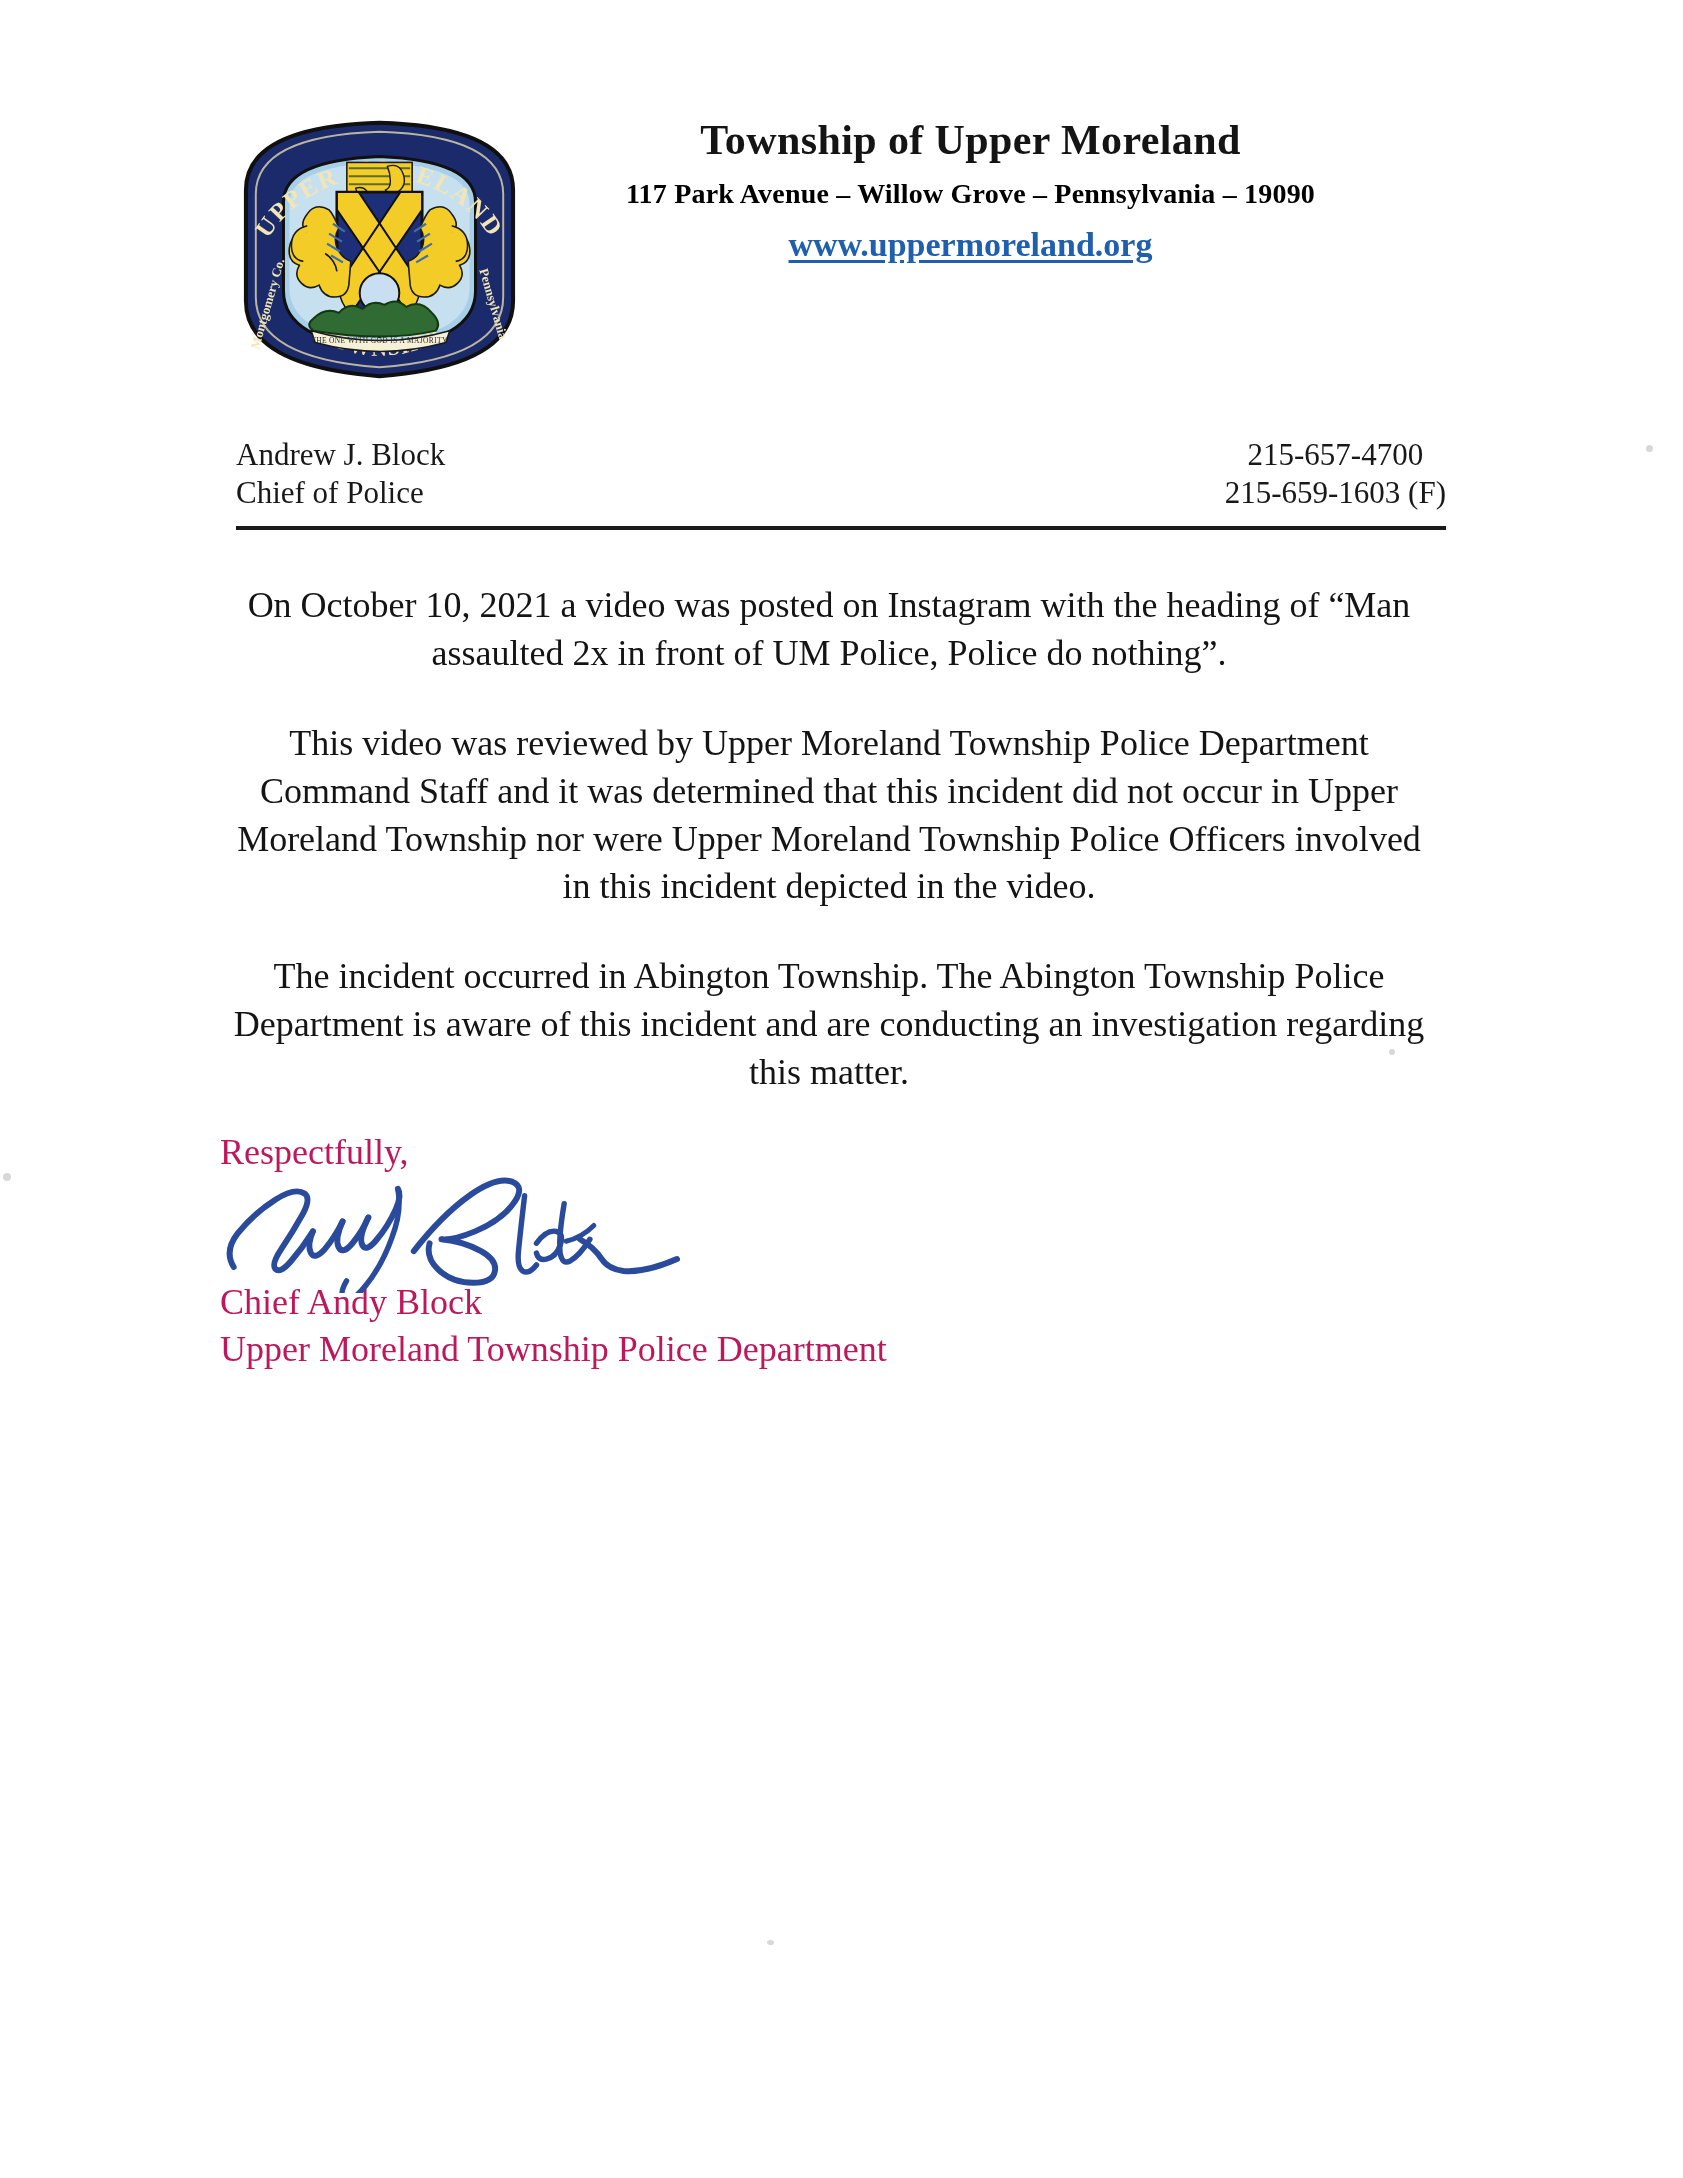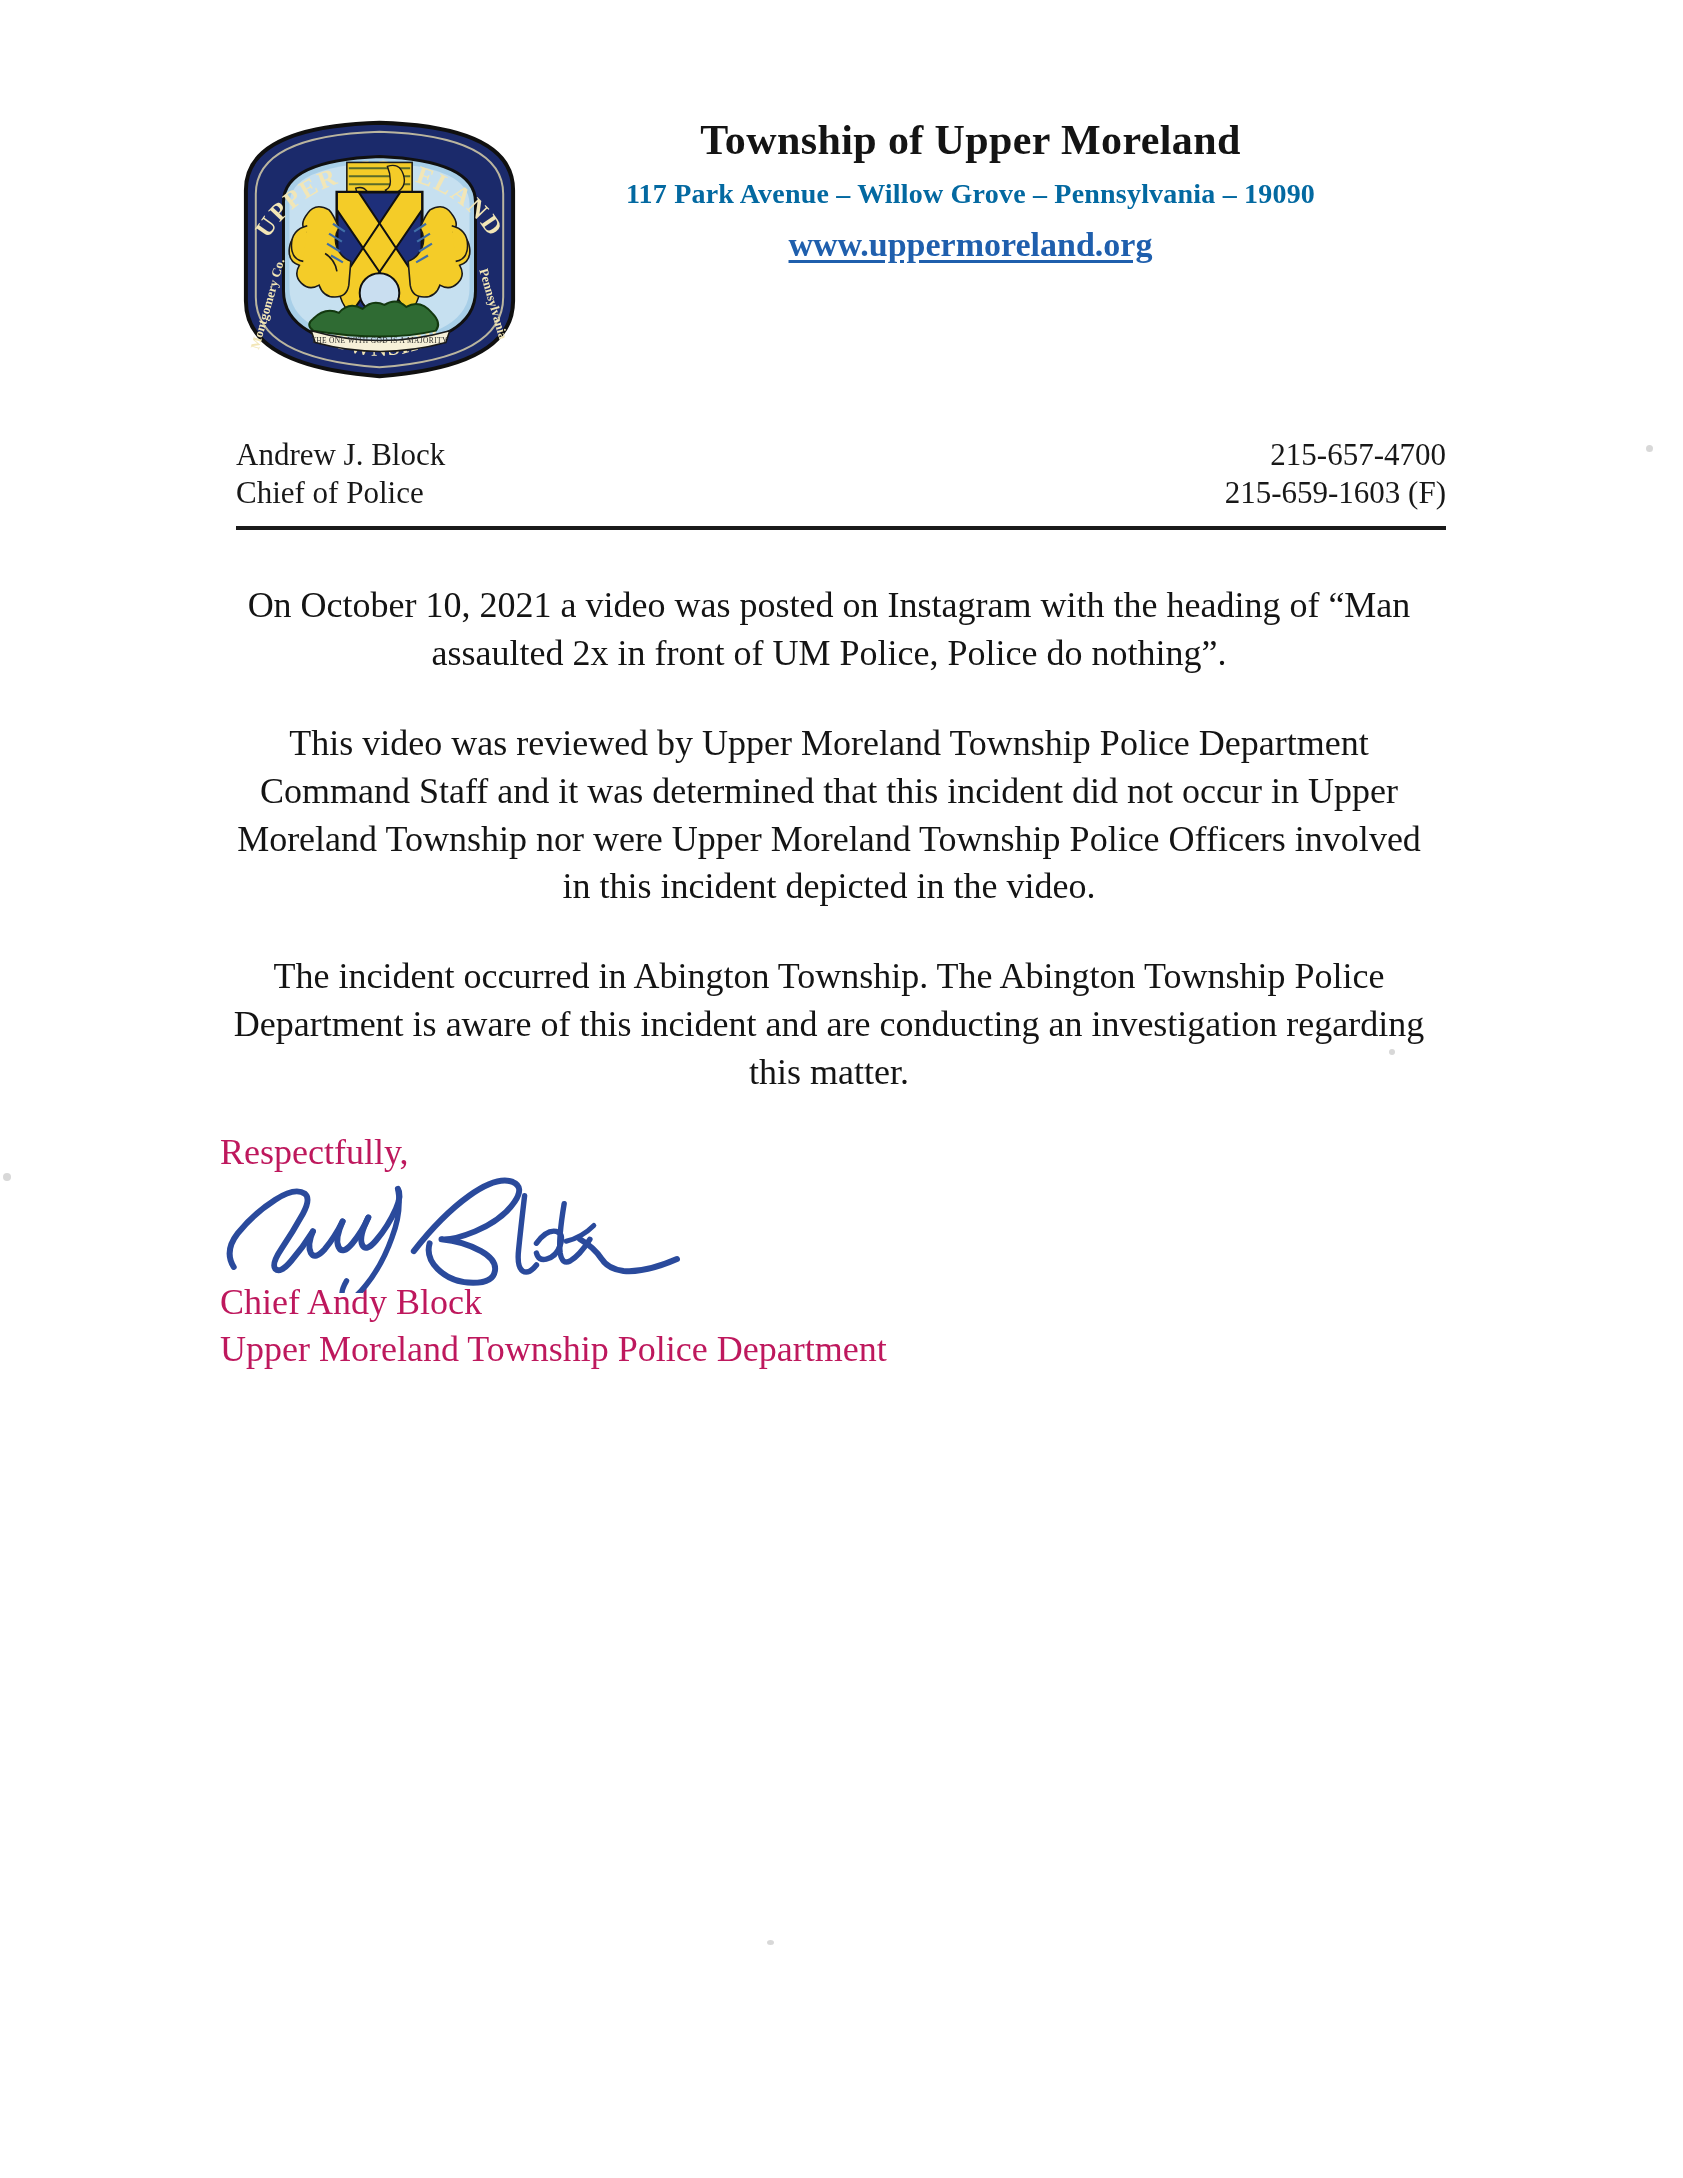--- a/index.html
+++ b/index.html
@@ -70,21 +70,21 @@
     margin-top: 14px;
     line-height: 1.1;
     color: #141414;
   }
   .hdr-addr {
     font-size: 28px;
     font-weight: bold;
     letter-spacing: 0.2px;
     margin-top: 16px;
     line-height: 1.1;
-    color: #0369a1;
+    color: #000000;
   }
   .hdr-url {
     font-size: 34px;
     font-weight: bold;
     margin-top: 16px;
     color: #1f5fad;
     text-decoration: underline;
     text-underline-offset: 4px;
     display: inline-block;
     cursor: pointer;
@@ -106,21 +106,21 @@
     line-height: 1.22;
     color: #181818;
   }
   .contact-right {
     position: absolute;
     right: 0;
     top: 0;
     font-size: 31px;
     line-height: 1.22;
     color: #181818;
-    text-align: right;
+    text-align: center;
     white-space: nowrap;
   }
   .rule {
     position: absolute;
     left: 236px;
     top: 526px;
     width: 1210px;
     height: 4px;
     background: #1a1a1a;
   }

